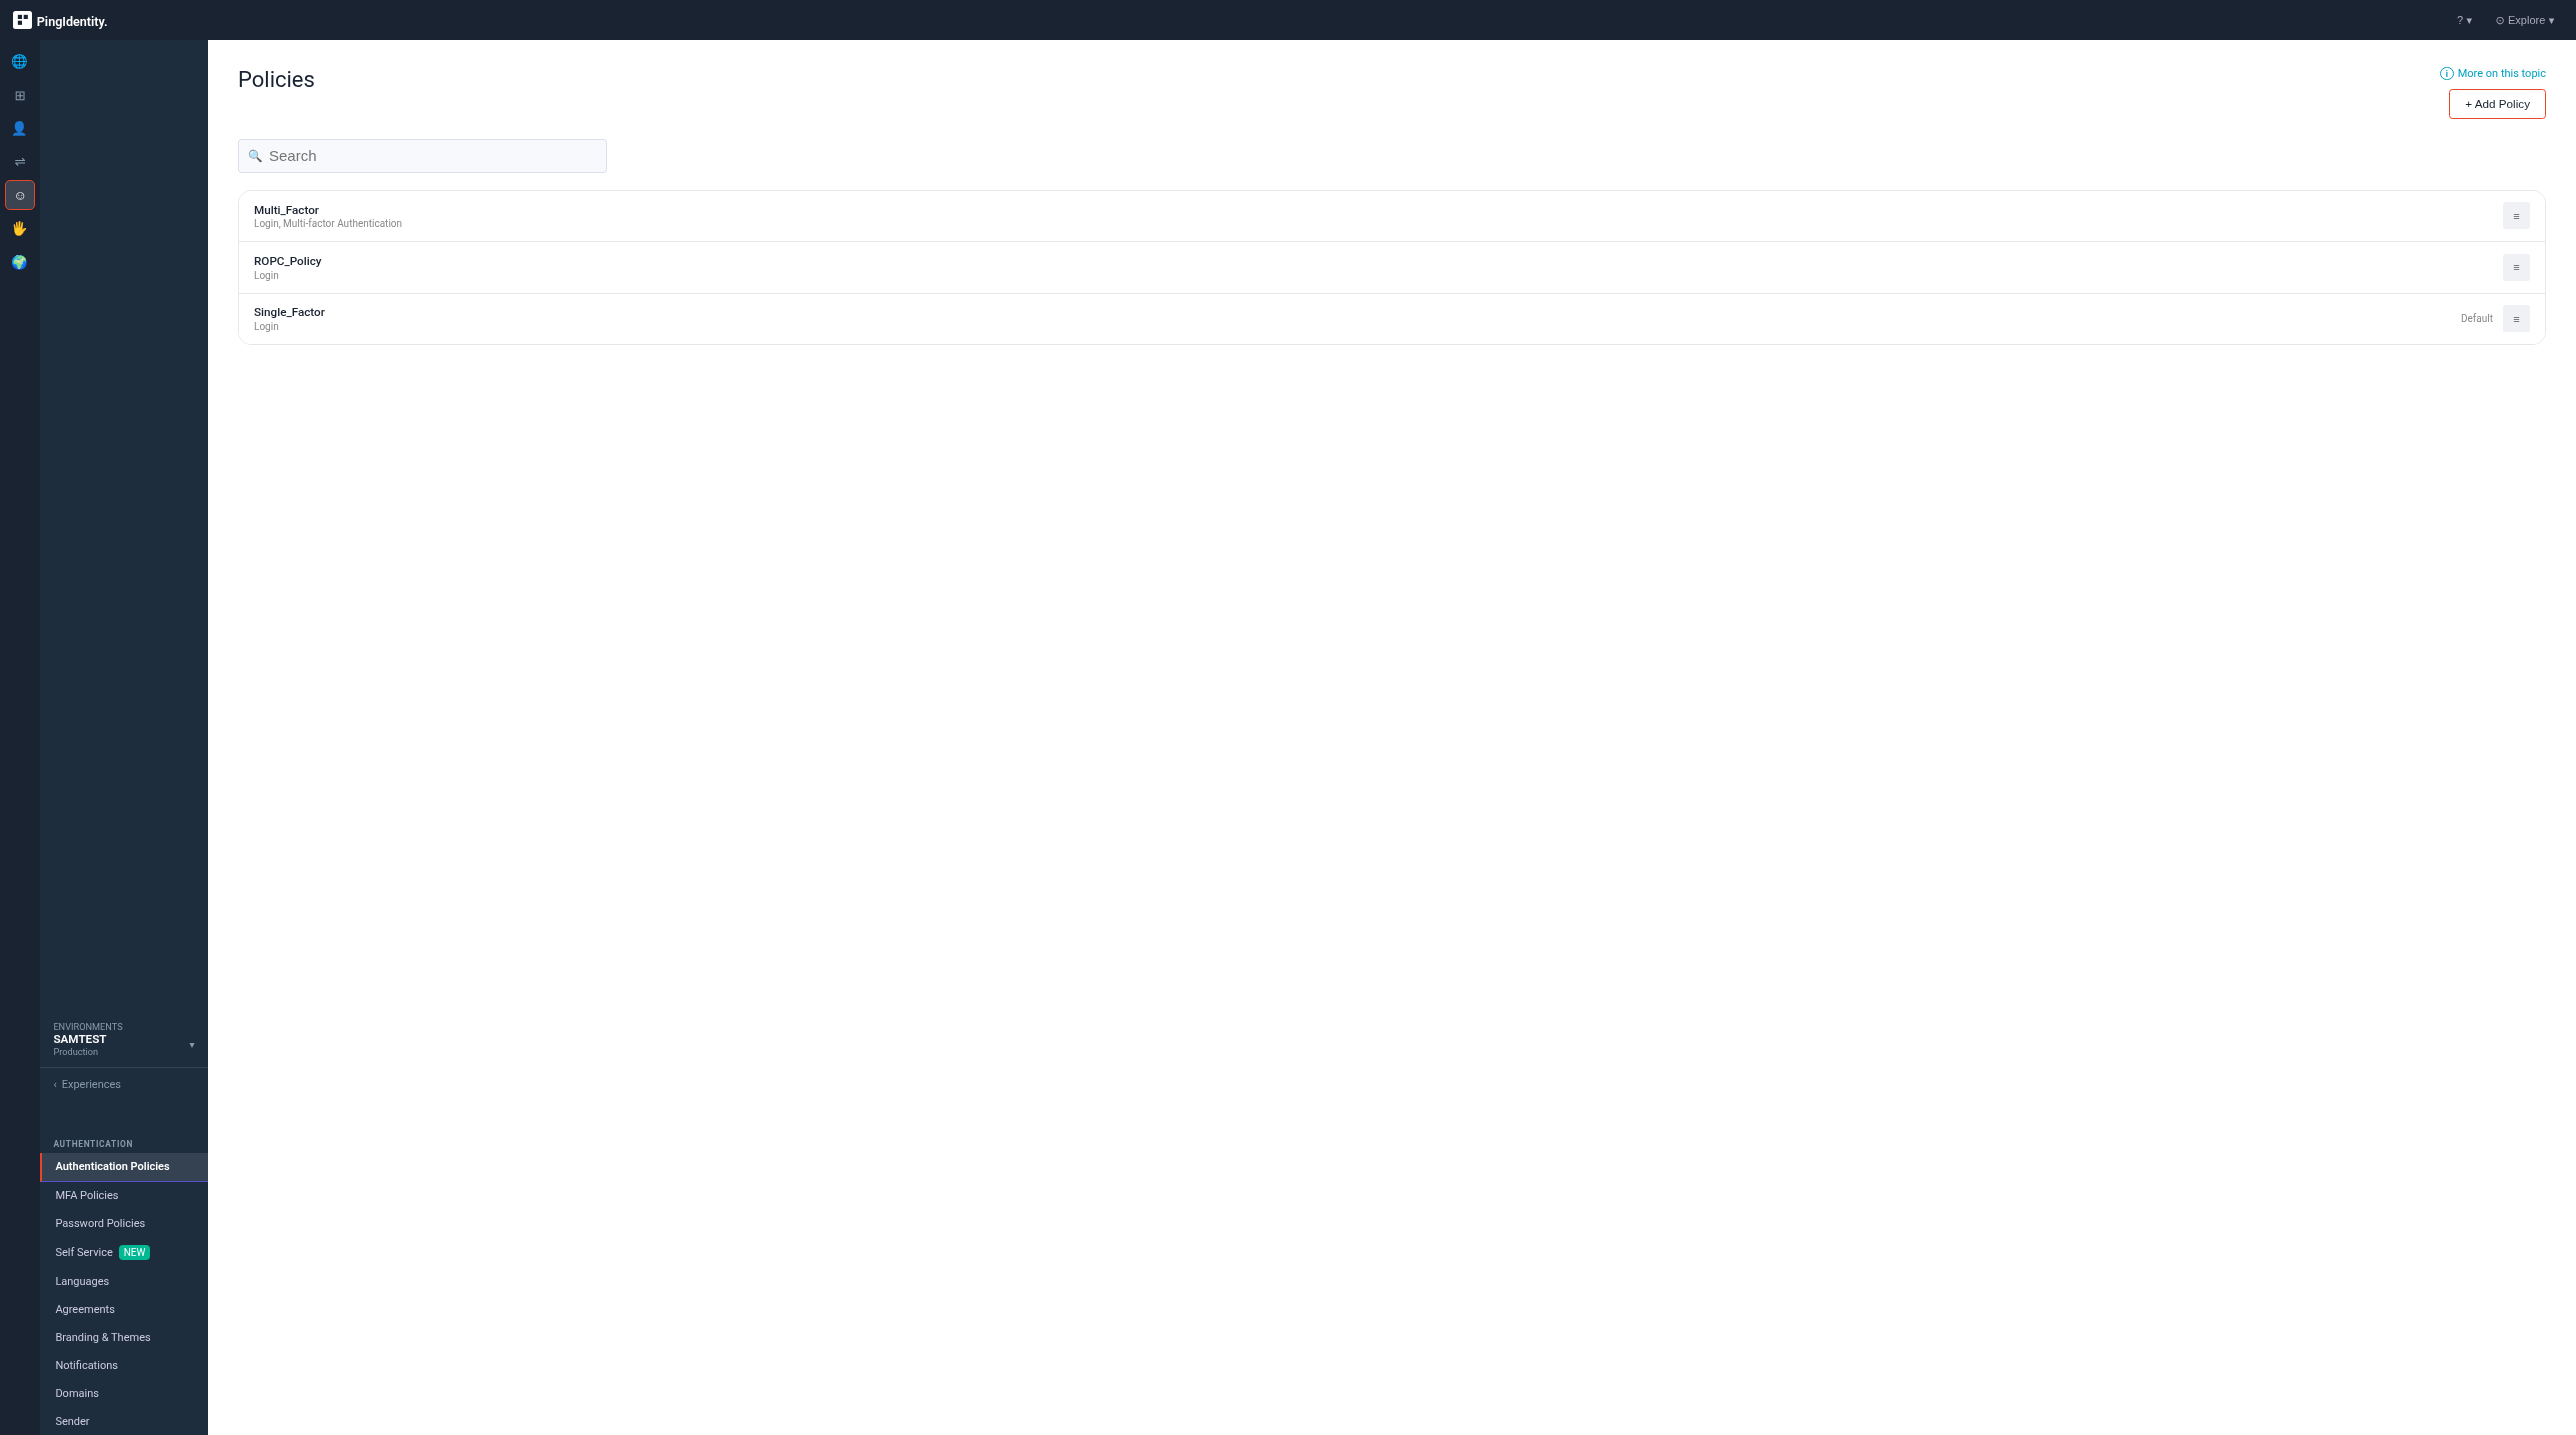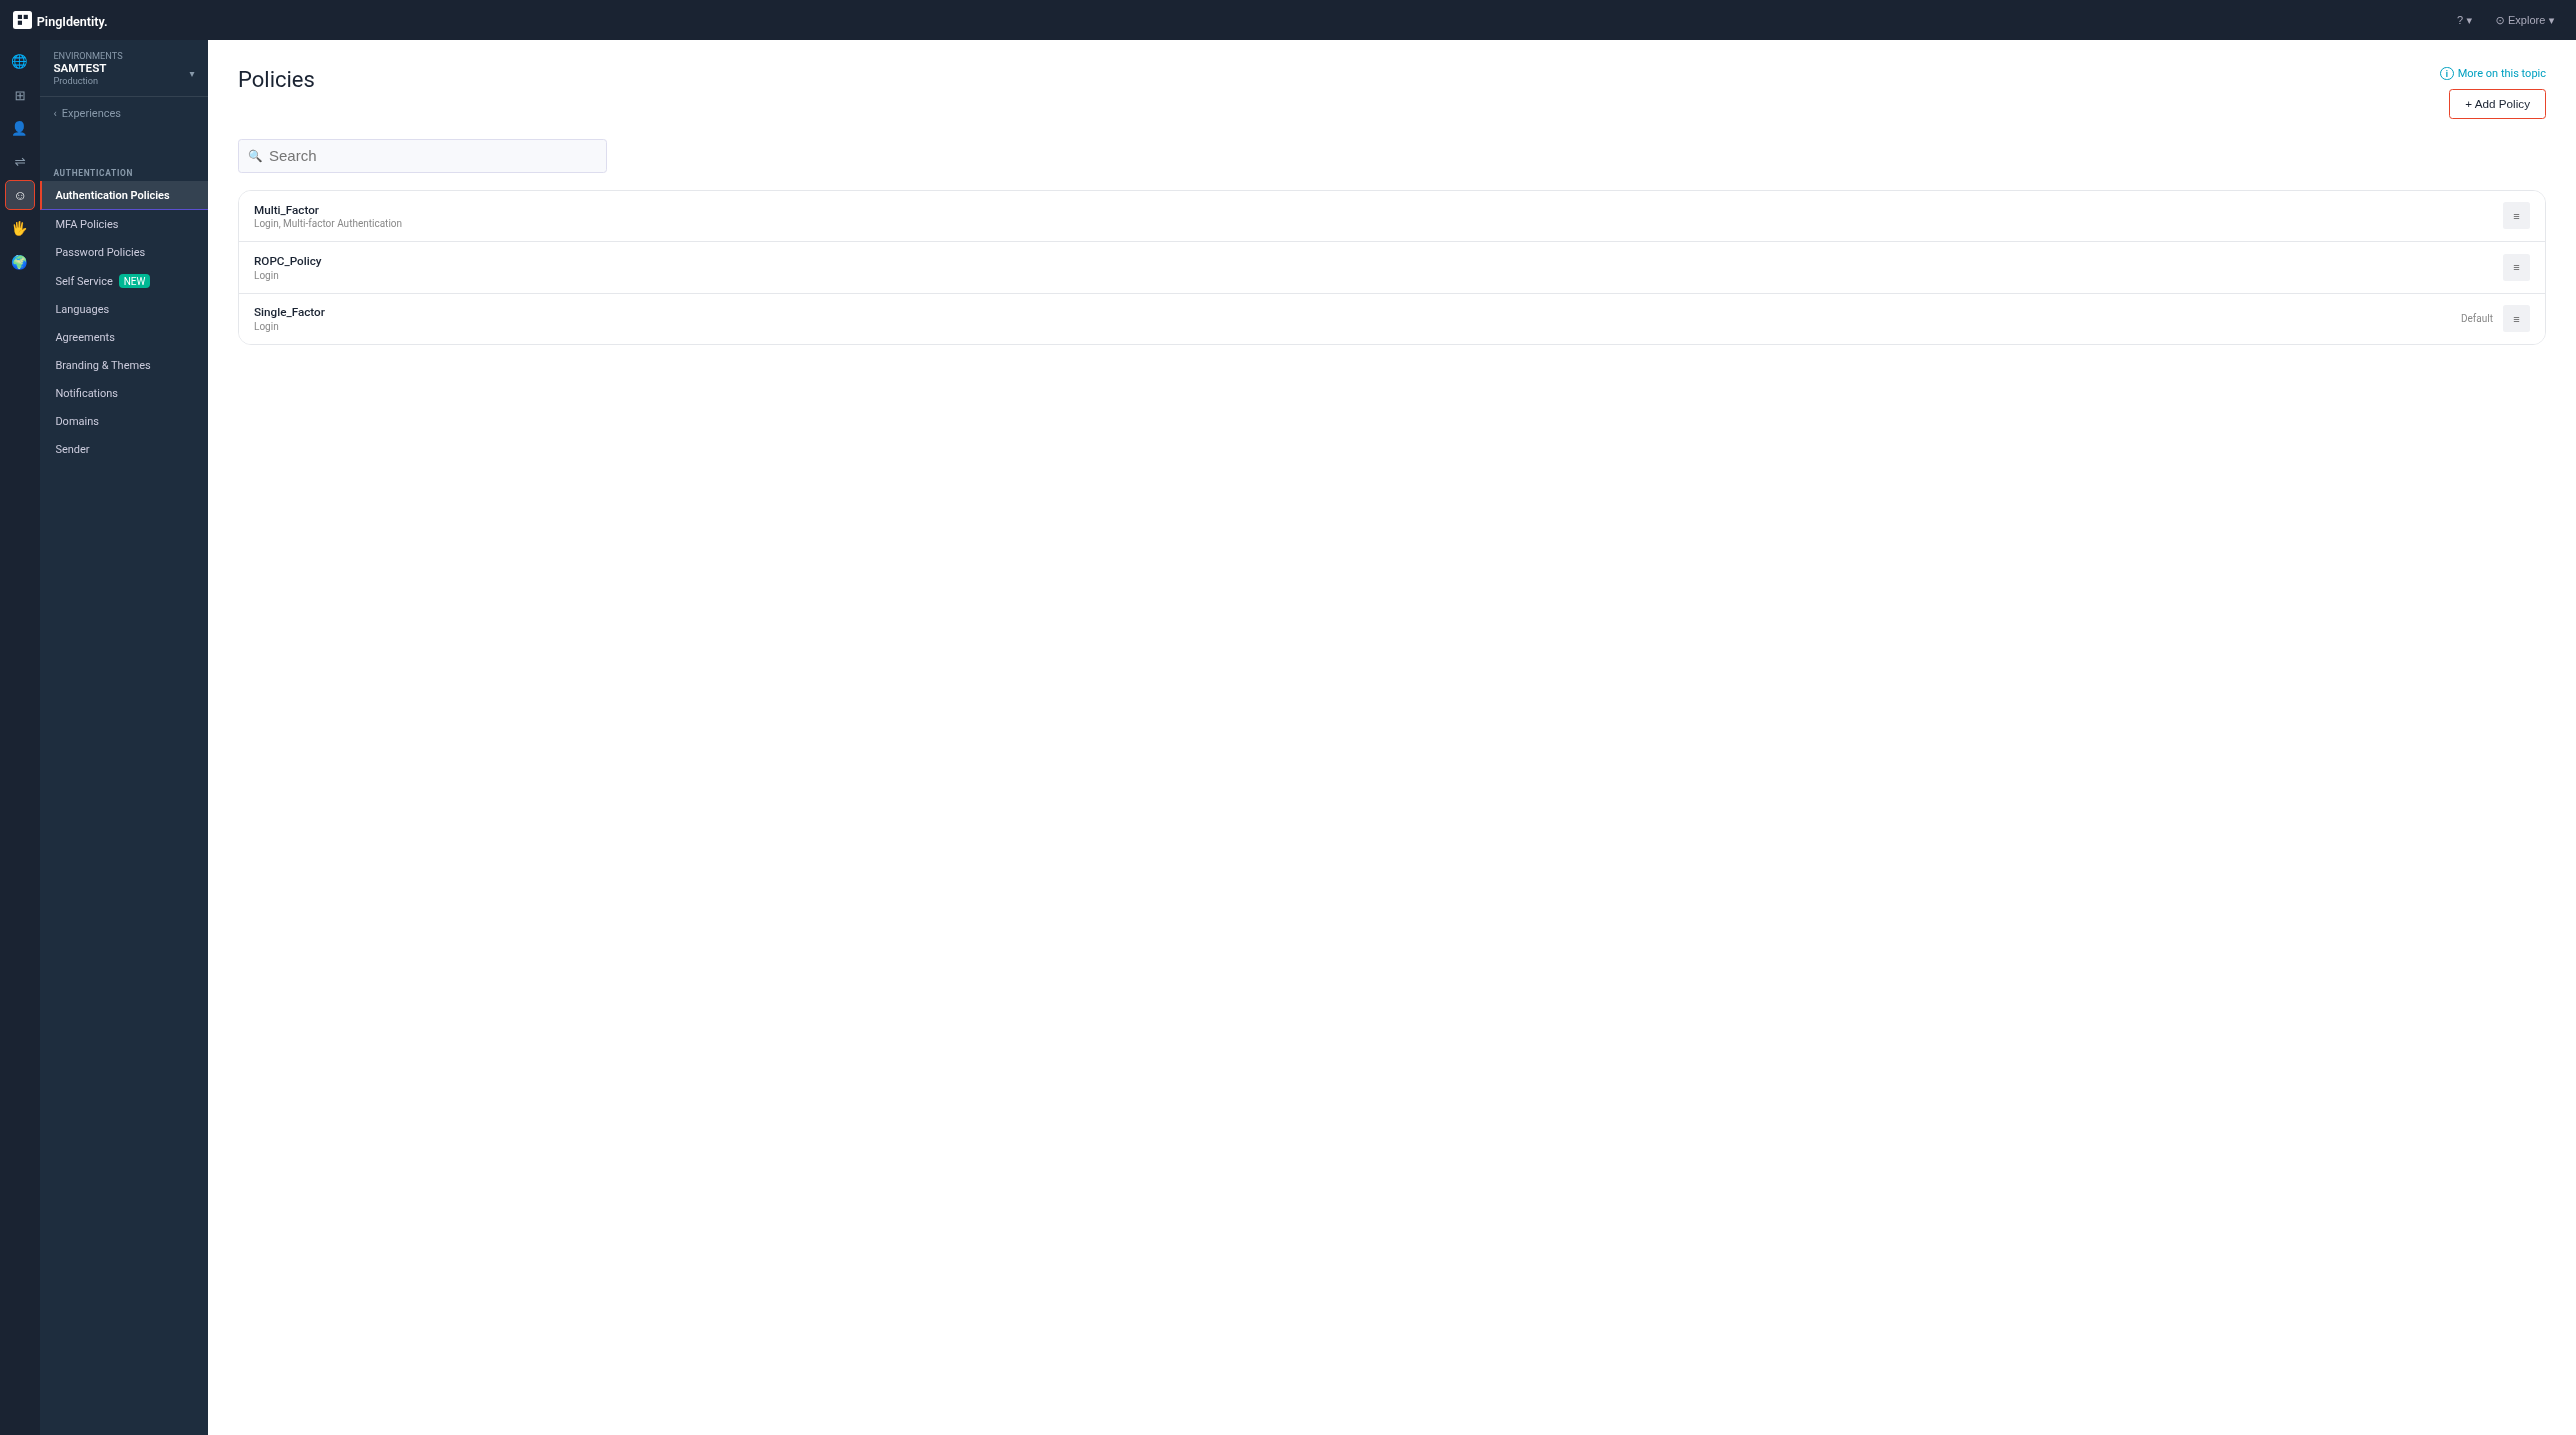--- a/index.html
+++ b/index.html
@@ -91,20 +91,21 @@
 
     
     .left-nav {
       width: 168px;
       background: #1e2d3e;
       color: white;
       display: flex;
       flex-direction: column;
       flex-shrink: 0;
       overflow-y: auto;
+      justify-content: flex-end;
     }
     .left-nav-header {
       padding: 10px 13.4px;
       border-bottom: 0.8px solid rgba(255,255,255,0.1);
     }
     .environments-label {
       font-size: 9.2px;
       color: #8899aa;
       text-transform: uppercase;
     }

